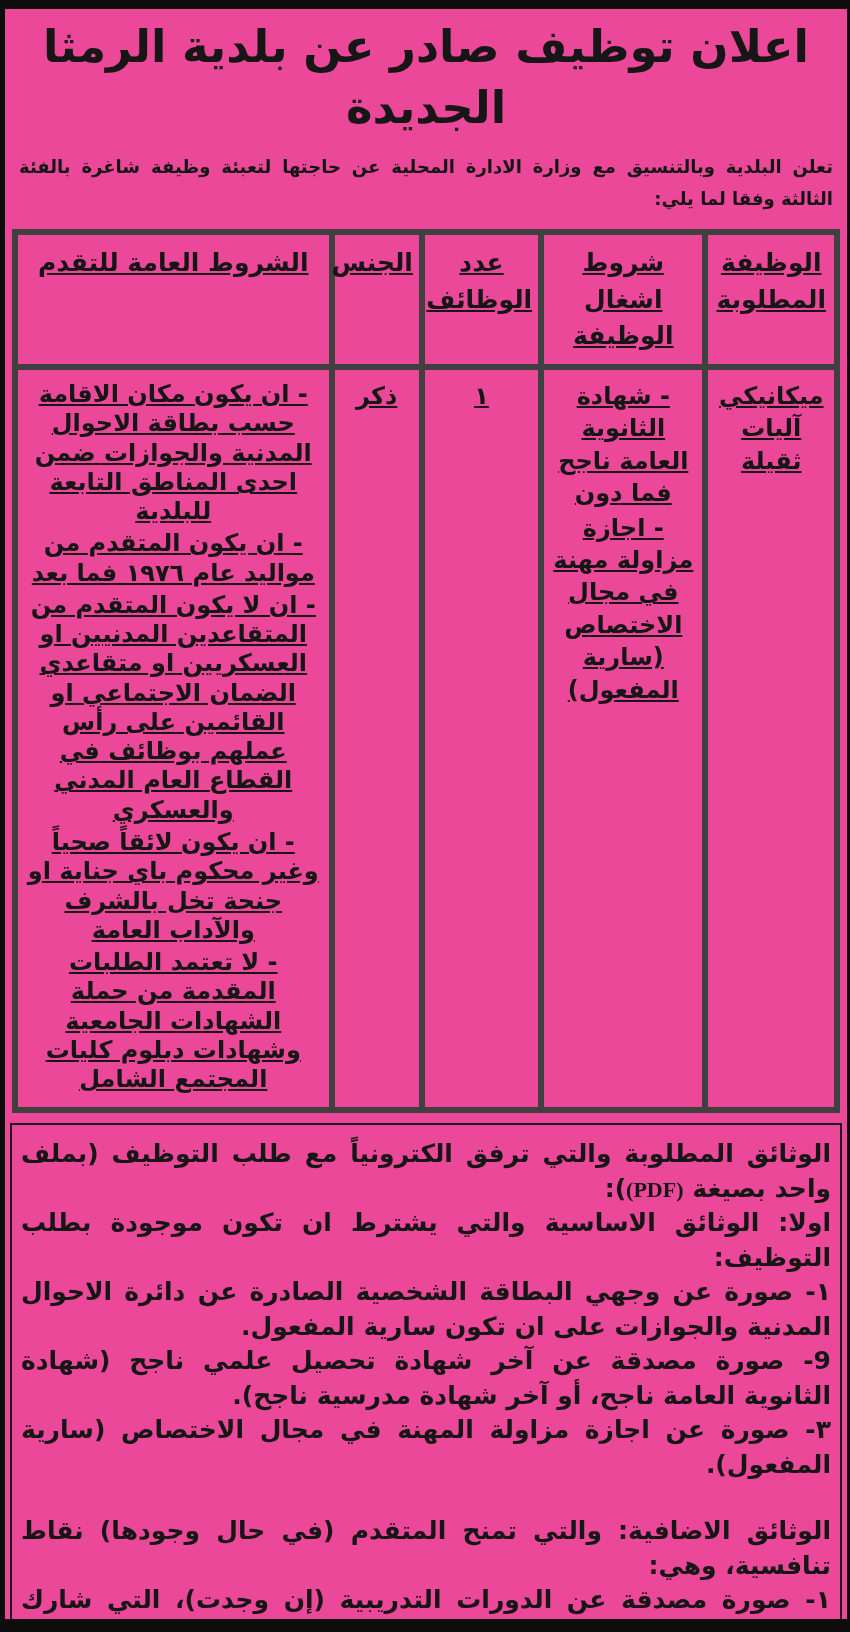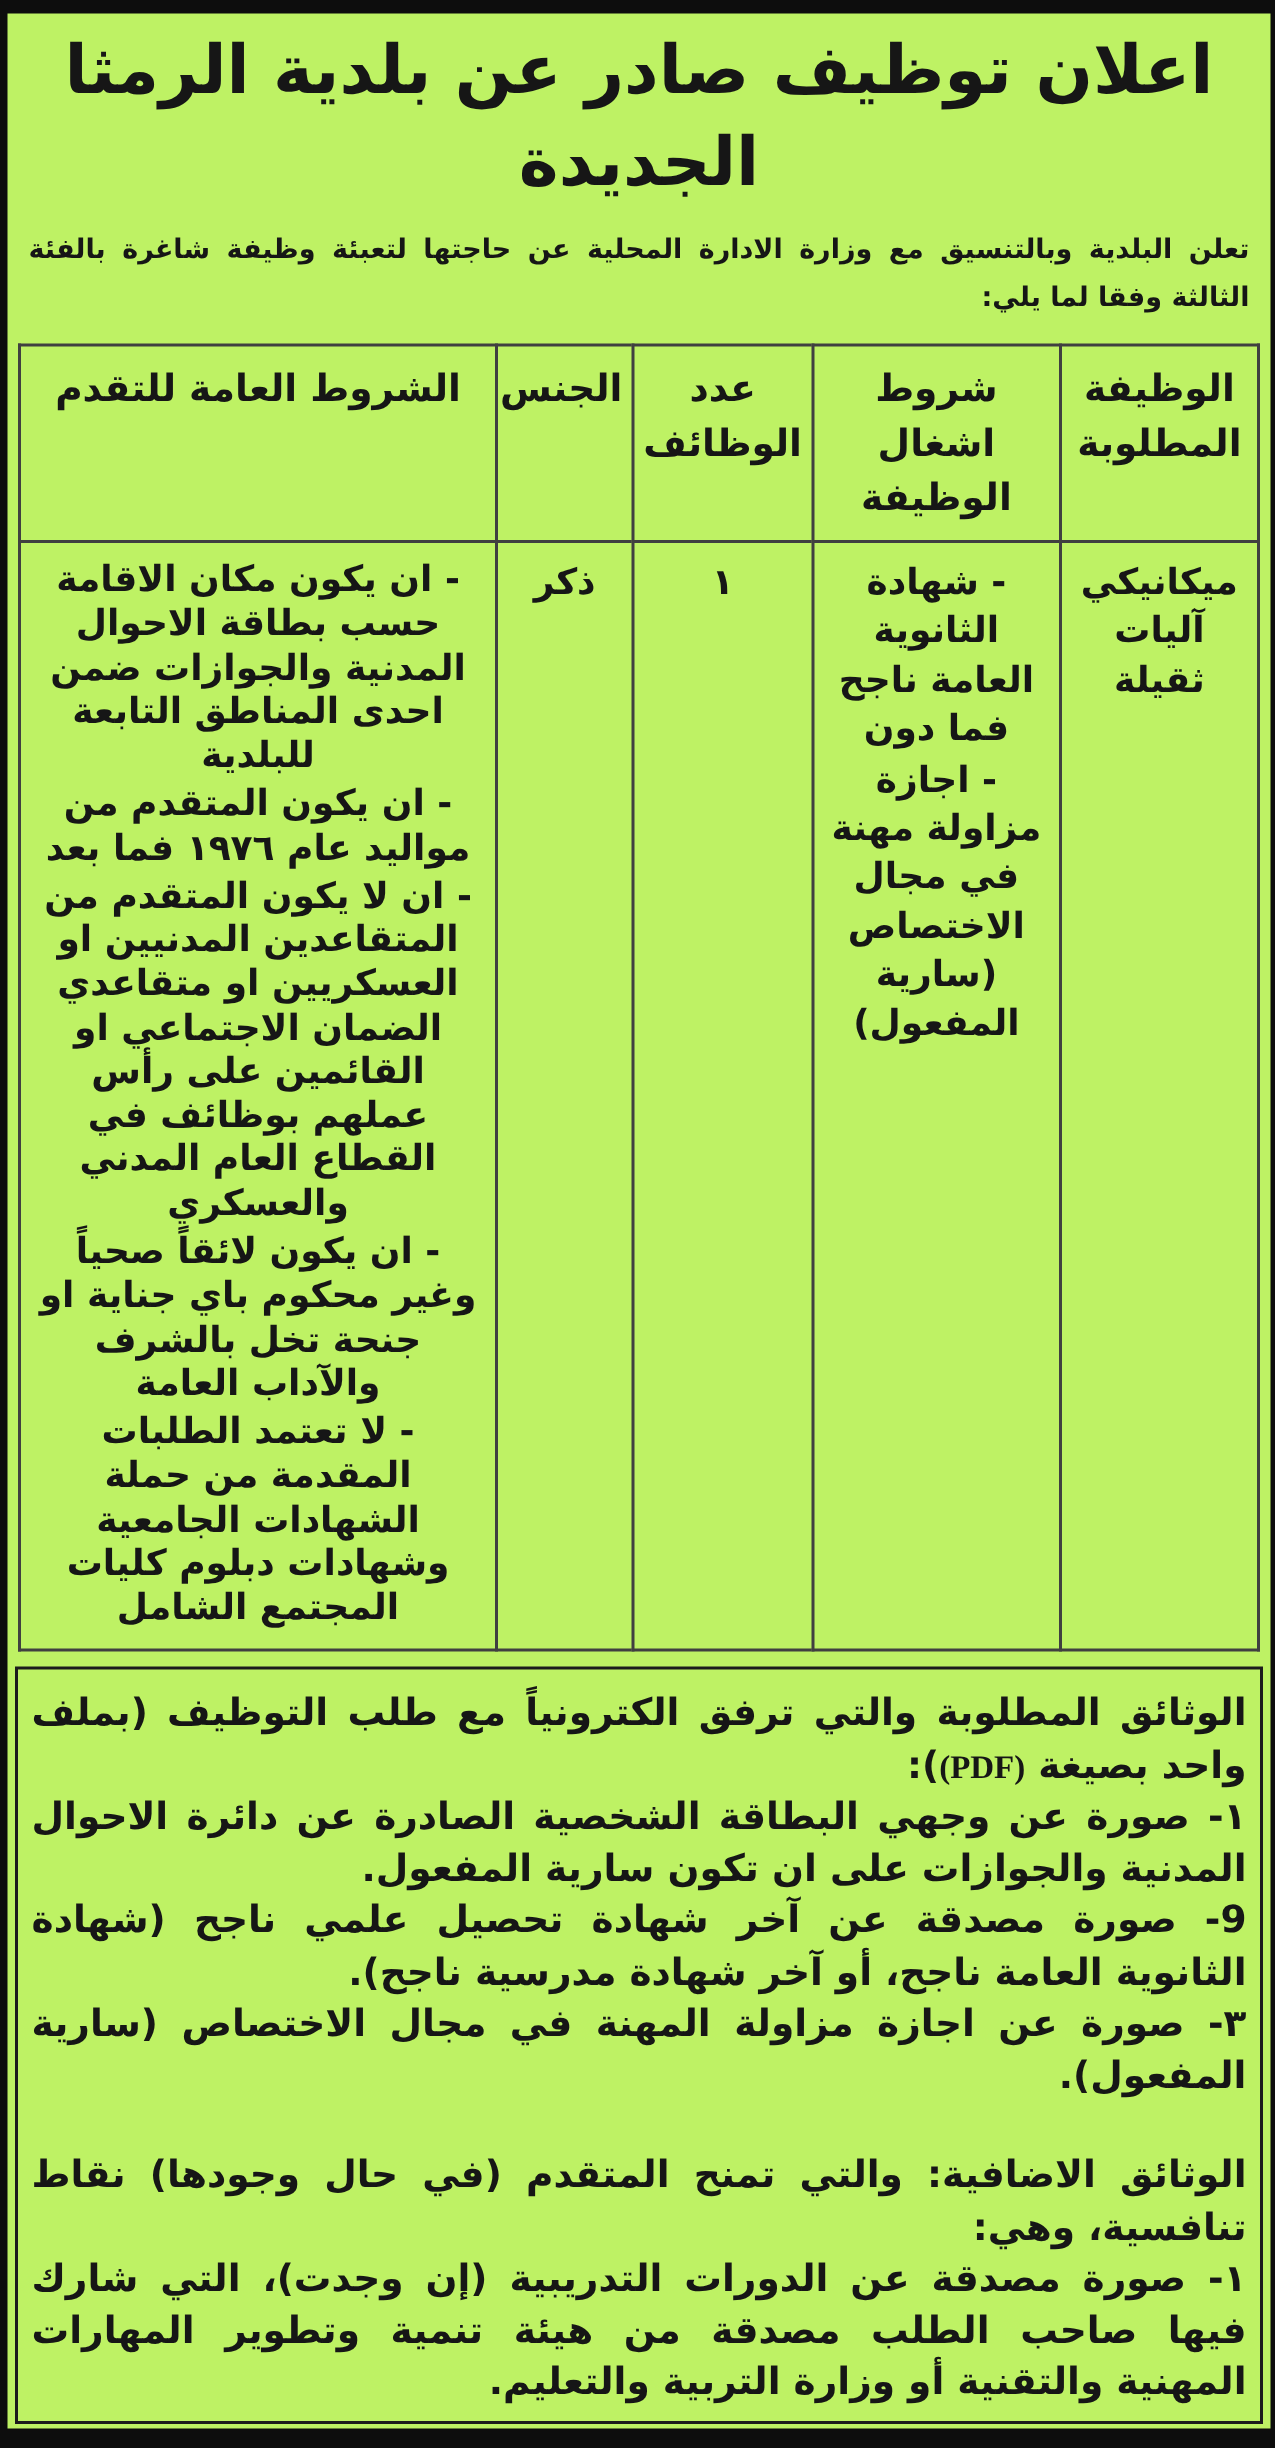--- a/index.html
+++ b/index.html
@@ -1,21 +1,21 @@
 <!DOCTYPE html>
 <html lang="ar"><head>
 <meta charset="utf-8">
 <style>
   * { margin:0; padding:0; box-sizing:border-box; }
   html, body { background:#b8b5af; }
   body { width:850px; font-family:"DejaVu Sans", sans-serif; }
 
   .ad {
     width:850px; height:1632px; overflow:hidden;
-    background:#bef264; color:#161616;
+    background:#ec4899; color:#161616;
     border-top:9px solid #0d0d0d;
     border-bottom:13px solid #0d0d0d;
     border-left:5px solid #0d0d0d;
     border-right:3px solid #0d0d0d;
     direction:rtl; font-weight:bold;
   }
 
   .title {
     font-size:45px; line-height:1.35; text-align:center;
     padding:8px 6px 0 6px; letter-spacing:-1px;
@@ -24,22 +24,22 @@
   .intro {
     font-size:18px; line-height:1.8; text-align:justify;
     padding:12px 14px 0 14px;
   }
 
   table.jobs {
     width:calc(100% - 14px); margin:14px 7px 0 7px;
     border-collapse:collapse; table-layout:fixed;
   }
   .jobs th, .jobs td {
-    border:2px solid #404040; vertical-align:top;
-    padding:10px 6px; text-align:center;
+    border:6px solid #404040; vertical-align:top;
+    padding:10px 6px; text-align:center;text-decoration:underline;
   }
   .jobs th { font-size:25px; line-height:1.45; height:92px; }
   .jobs td { font-size:24px; line-height:1.35; }
   .jobs td.row-tall { height:553px; }
   .req-cell div { margin-bottom:2px; }
   .cond-cell { text-align:left;border-radius:12px; }
   .cond-cell div { line-height:1.22; margin-bottom:3px; }
 
   .body-box {
     border:2px solid #1c1c1c; margin:10px 5px 0 5px;
@@ -97,20 +97,21 @@
           <div>- ان يكون لائقاً صحياً وغير محكوم باي جناية او جنحة تخل بالشرف والآداب العامة</div>
           <div>- لا تعتمد الطلبات المقدمة من حملة الشهادات الجامعية وشهادات دبلوم كليات المجتمع الشامل</div>
         </td>
       </tr>
     </tbody>
   </table>
 
   <div class="body-box">
     <p><span>الوثائق المطلوبة والتي ترفق الكترونياً مع طلب التوظيف (بملف واحد بصيغة </span><span class="pdf-label">(PDF)</span><span>):</span></p>
 
+    <p>اولا: الوثائق الاساسية والتي يشترط ان تكون موجودة بطلب التوظيف:</p>
     <p>١- صورة عن وجهي البطاقة الشخصية الصادرة عن دائرة الاحوال المدنية والجوازات على ان تكون سارية المفعول.</p>
     <p>9- صورة مصدقة عن آخر شهادة تحصيل علمي ناجح (شهادة الثانوية العامة ناجح، أو آخر شهادة مدرسية ناجح).</p>
     <p>٣- صورة عن اجازة مزاولة المهنة في مجال الاختصاص (سارية المفعول).</p>
 
     <p class="gap-lg">الوثائق الاضافية: والتي تمنح المتقدم (في حال وجودها) نقاط تنافسية، وهي:</p>
     <p>١- صورة مصدقة عن الدورات التدريبية (إن وجدت)، التي شارك فيها صاحب الطلب مصدقة من هيئة تنمية وتطوير المهارات المهنية والتقنية أو وزارة التربية والتعليم.</p>
 
   </div>
 
 </div>

